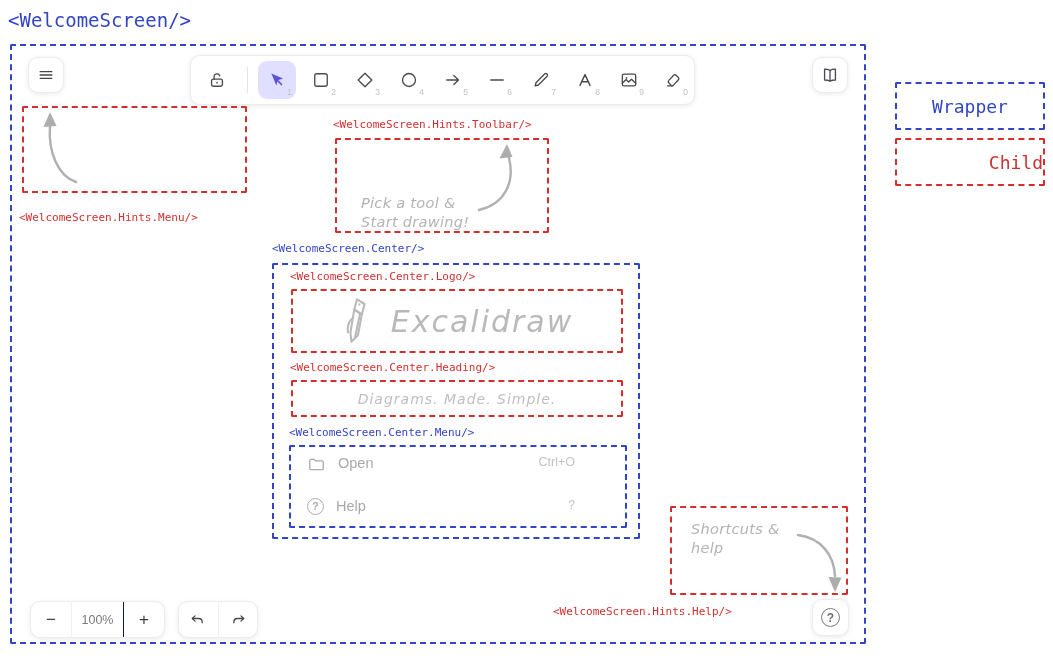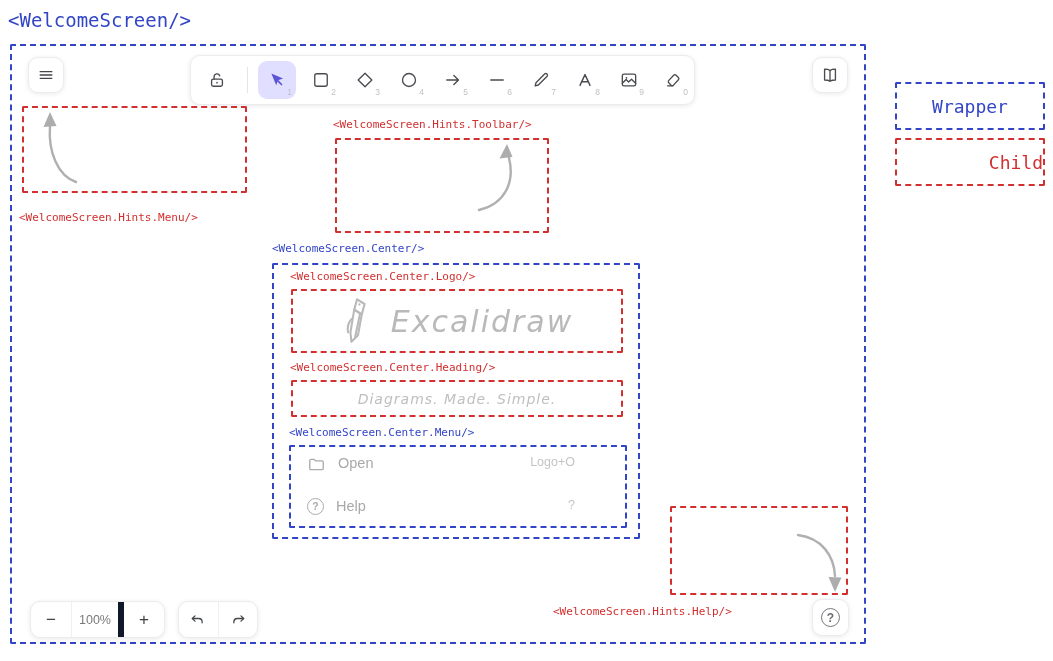--- a/index.html
+++ b/index.html
@@ -75,21 +75,21 @@
   .menu-row-shortcut{position:absolute;right:50px;font-size:12.5px;color:var(--faint-text)}
   .circle-q{width:17px;height:17px;border:1.6px solid #ababab;border-radius:50%;display:flex;
             align-items:center;justify-content:center;font-family:"Liberation Sans",sans-serif;
             font-weight:bold;font-size:10.5px;color:#ababab;line-height:1}
   .circle-q.big{width:19px;height:19px;border-color:#77797d;color:#6b6d71;font-size:12px}
 
   .zoom-bar{left:30px;top:601px;width:135px;height:37px;display:flex;align-items:stretch}
   .zoom-cell{display:flex;align-items:center;justify-content:center;cursor:pointer;
              font-family:"Liberation Sans",sans-serif}
   .zoom-out,.zoom-in{width:40px;font-size:17px;color:#3c3e42}
-  .zoom-level{flex:1;font-size:12.5px;color:#7a7a7a;border-left:1px solid #f0f0f2;border-right:6px solid #0f172a}
+  .zoom-level{flex:1;font-size:12.5px;color:#7a7a7a;border-left:1px solid #f0f0f2;border-right:1px solid #0f172a}
   .history-bar{left:178px;top:601px;width:80px;height:37px;display:flex}
   .hist-btn{flex:1;display:flex;align-items:center;justify-content:center;cursor:pointer}
   .hist-btn:first-child{border-right:1px solid #f0f0f2}
 
   .legend-wrapper-box{left:895px;top:82px;width:150px;height:48px;display:flex;align-items:center;justify-content:center}
   .legend-child-box{left:895px;top:138px;width:150px;height:48px;display:flex;align-items:center;justify-content:flex-end}
   .legend-text{font-size:18px}
 </style>
 </head>
 <body>
@@ -229,20 +229,21 @@
   </svg>
 </div>
 <div class="abs tag-label tag-red mono hint-menu-label">&lt;WelcomeScreen.Hints.Menu/&gt;</div>
 
 <div class="abs tag-label tag-red mono hint-toolbar-label">&lt;WelcomeScreen.Hints.Toolbar/&gt;</div>
 <div class="abs dash-red hint-box hint-toolbar-box">
   <svg class="hint-arrow" width="214" height="95">
     <path d="M142 70C168 64 178 42 172 18" fill="none" stroke="#b0b0b0" stroke-width="2.4" stroke-linecap="round"></path>
     <polygon points="170,4 162.5,18.5 175.5,17" fill="#adadad"></polygon>
   </svg>
+  <div class="hint-text hand" style="left:24px;top:54px"><span>Pick a tool &amp;</span><br><span>Start drawing!</span></div>
 </div>
 
 <div class="abs tag-label tag-blue mono center-label">&lt;WelcomeScreen.Center/&gt;</div>
 <div class="abs dash-blue center-box"></div>
 
 <div class="abs tag-label tag-red mono logo-label">&lt;WelcomeScreen.Center.Logo/&gt;</div>
 <div class="abs dash-red logo-box">
   <span>
     <svg class="icon" width="34" height="50" viewBox="0 0 36 52" fill="none" stroke="#b9b9b9" stroke-width="2.2" stroke-linecap="round" stroke-linejoin="round">
       <path d="M17 3l8 5-3 11-8-5z"></path>
@@ -262,30 +263,31 @@
 
 <div class="abs tag-label tag-blue mono menu-label">&lt;WelcomeScreen.Center.Menu/&gt;</div>
 <div class="abs dash-blue menu-box ui">
   <div class="menu-row">
     <span>
       <svg class="icon" width="19" height="19" viewBox="0 0 24 24" fill="none" stroke="#ababab" stroke-width="1.7" stroke-linecap="round" stroke-linejoin="round">
           <path d="M3.5 7A1.5 1.5 0 0 1 5 5.5h4l2 2h8A1.5 1.5 0 0 1 20.5 9v8a1.5 1.5 0 0 1-1.5 1.5H5A1.5 1.5 0 0 1 3.5 17z"></path>
         </svg>
     </span>
     <span class="menu-row-label">Open</span>
-    <span class="menu-row-shortcut">Logo+O</span>
+    <span class="menu-row-shortcut">Ctrl+O</span>
   </div>
   <div class="menu-row" style="margin-top:11px">
     <span class="circle-q">?</span>
     <span class="menu-row-label">Help</span>
     <span class="menu-row-shortcut">?</span>
   </div>
 </div>
 
 <div class="abs dash-red hint-box hint-help-box">
+  <div class="hint-text hand" style="left:19px;top:12px"><span>Shortcuts &amp;</span><br><span>help</span></div>
   <svg class="hint-arrow" width="178" height="89">
     <path d="M126 27C150 30 162 48 163 68" fill="none" stroke="#b0b0b0" stroke-width="2.4" stroke-linecap="round"></path>
     <polygon points="163,84 156.5,69 169.5,69.5" fill="#adadad"></polygon>
   </svg>
 </div>
 <div class="abs tag-label tag-red mono hint-help-label">&lt;WelcomeScreen.Hints.Help/&gt;</div>
 
 <div class="abs island sq-btn help-btn">
   <span class="circle-q big">?</span>
 </div>

